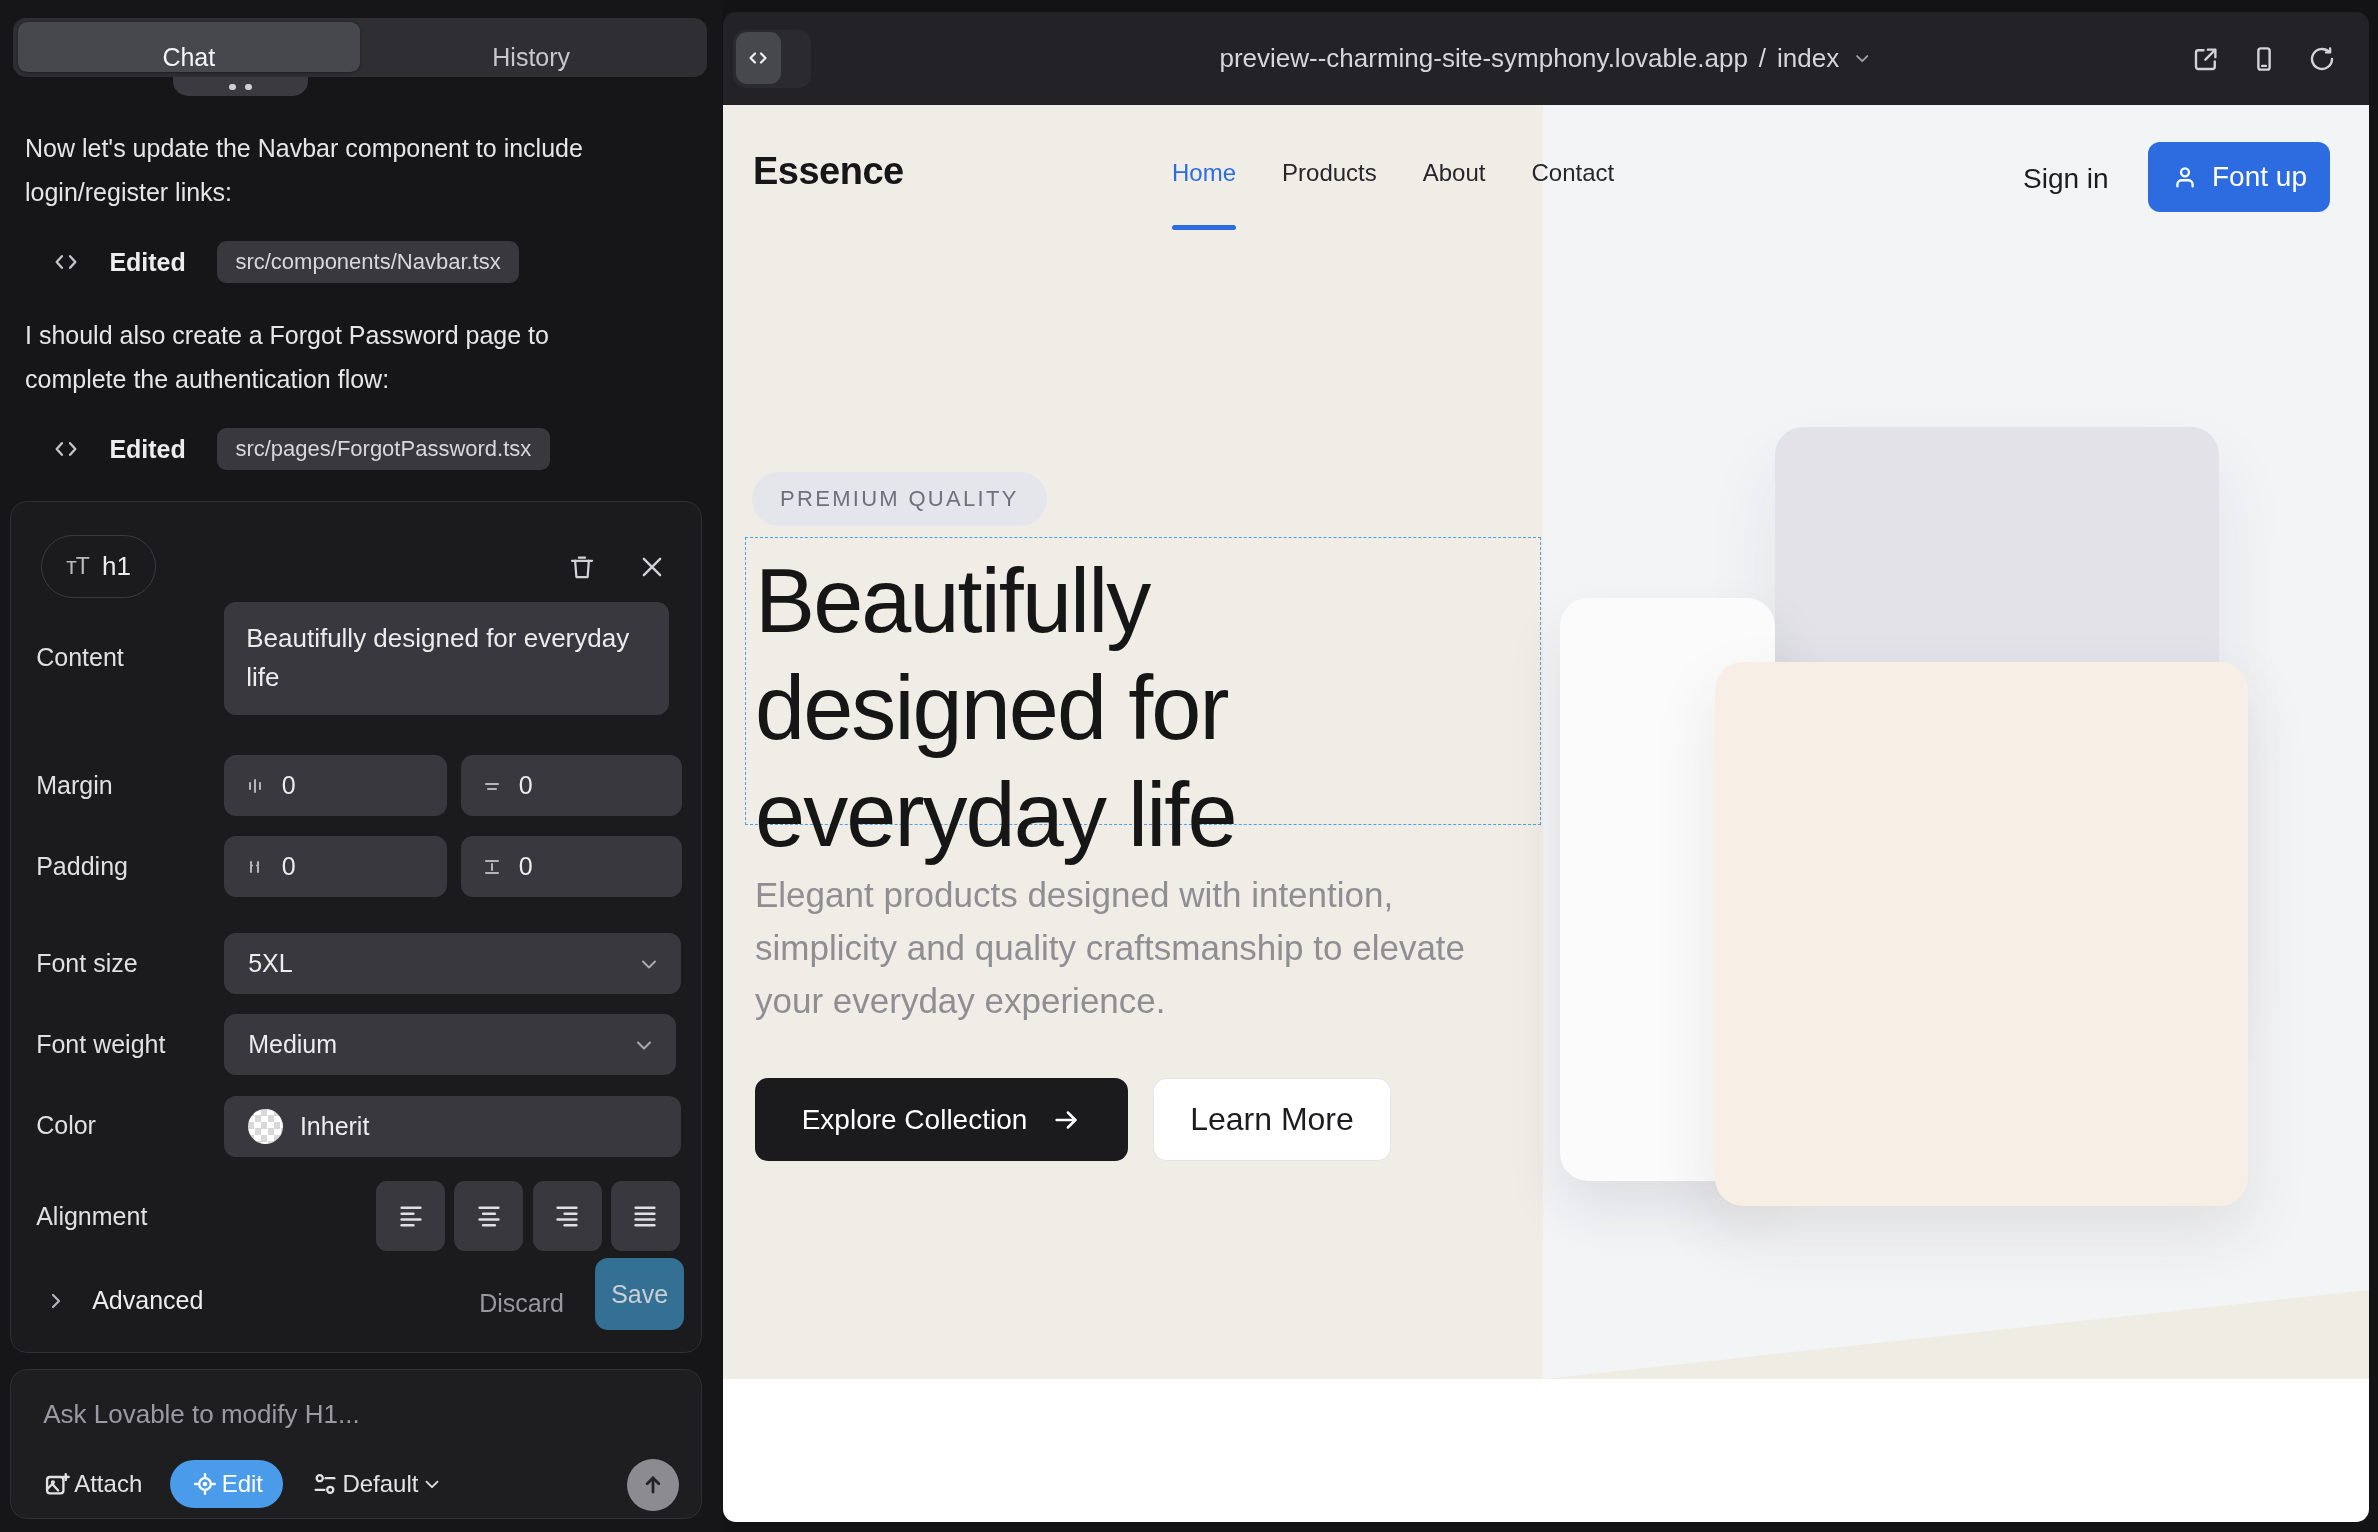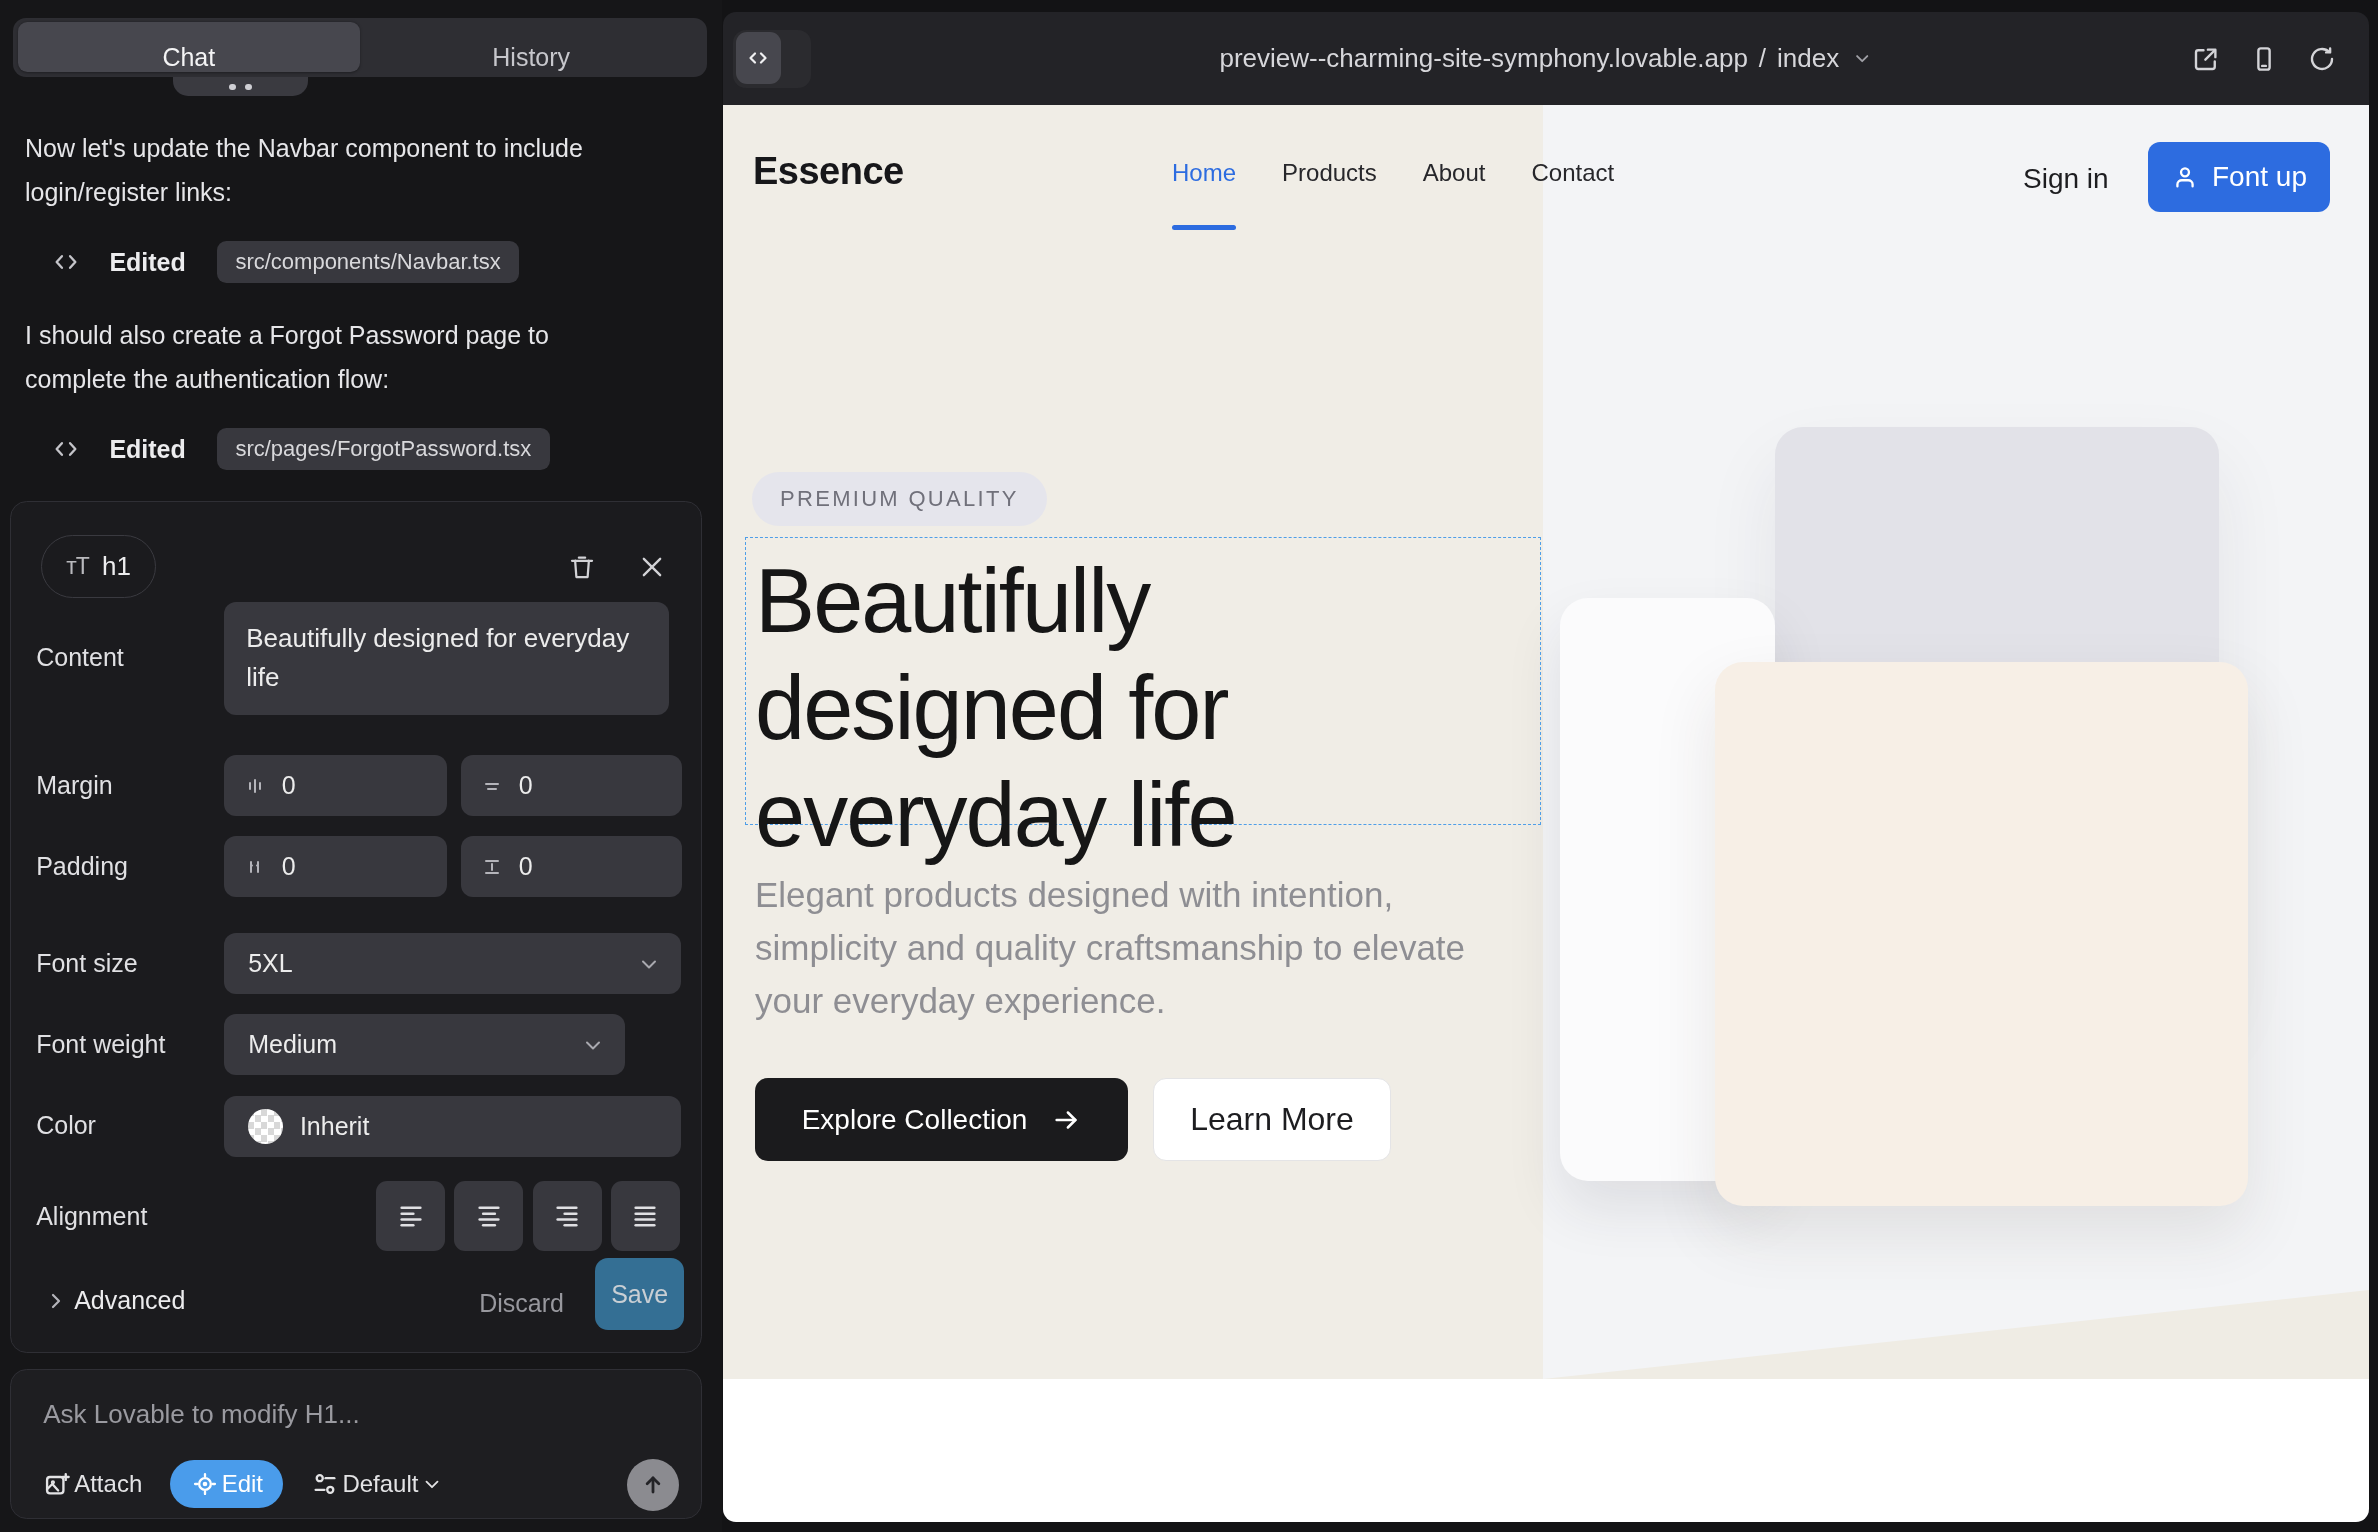--- a/index.html
+++ b/index.html
@@ -39,21 +39,21 @@
   .field { position:absolute; background:#38383e; border-radius:12px; color:#ececec; font-size:25px;
            display:flex; align-items:center; }
   .field .ic { color:#b4b4ba; display:flex; align-items:center; margin-right:15px; }
   .select { justify-content:flex-start; padding:0 24px; cursor:pointer; }
   .select .chev { position:absolute; right:20.4px; color:#a9a9af; display:flex; }
   .num-input { padding:0 18.6px; }
   .num-input input { background:transparent; border:none; outline:none; color:#ececec; font-size:25px; width:83px; }
   .align-group { position:absolute; right:21.3px; top:679px; display:flex; gap:9.3px; }
   .align-btn { width:69px; height:70px; background:#38383e; border-radius:11px; display:flex;
                align-items:center; justify-content:center; color:#e0e0e3; cursor:pointer; }
-  .advanced { position:absolute; left:33px; top:784px; display:flex; align-items:center; gap:6px;
+  .advanced { position:absolute; left:33px; top:784px; display:flex; align-items:center; gap:24px;
               color:#ececee; font-size:25px; font-weight:500; cursor:pointer; }
   .advanced .chev { color:#b4b4ba; display:flex; }
   .discard { position:absolute; left:468px; top:787px; font-size:25px; color:#98989e; cursor:pointer; }
   .save { position:absolute; left:584px; top:756px; width:89px; height:72px; background:#346f94;
           border:none; border-radius:13px; color:#c9cfd4; font-size:25px; cursor:pointer; }
 
   
   .composer { position:absolute; left:10.2px; top:1369px; width:692px; height:150px; background:#1e1e21;
               border:0.9px solid #2f2f35; border-radius:16.7px; }
   .composer input { position:absolute; left:32px; top:24px; width:612px; height:41px; background:transparent;
@@ -240,21 +240,21 @@
       <div class="field select" style="left:213px; top:431px; width:457px; height:61px;">
         <span>5XL</span>
         <span class="chev">
           <svg width="24" height="24" viewBox="0 0 24 24" fill="none" stroke="currentColor" stroke-width="2" stroke-linecap="round" stroke-linejoin="round">
               <path d="M6 9.5l6 6 6-6"></path>
             </svg>
         </span>
       </div>
 
       <div class="row-label" style="top:528px">Font weight</div>
-      <div class="field select" style="left:213px; top:512px; width:401px; height:61px;">
+      <div class="field select" style="left:213px; top:512px; width:452px; height:61px;">
         <span>Medium</span>
         <span class="chev">
           <svg width="24" height="24" viewBox="0 0 24 24" fill="none" stroke="currentColor" stroke-width="2" stroke-linecap="round" stroke-linejoin="round">
               <path d="M6 9.5l6 6 6-6"></path>
             </svg>
         </span>
       </div>
 
       <div class="row-label" style="top:609px">Color</div>
       <div class="field select" style="left:213px; top:594px; width:457px; height:61px;">

